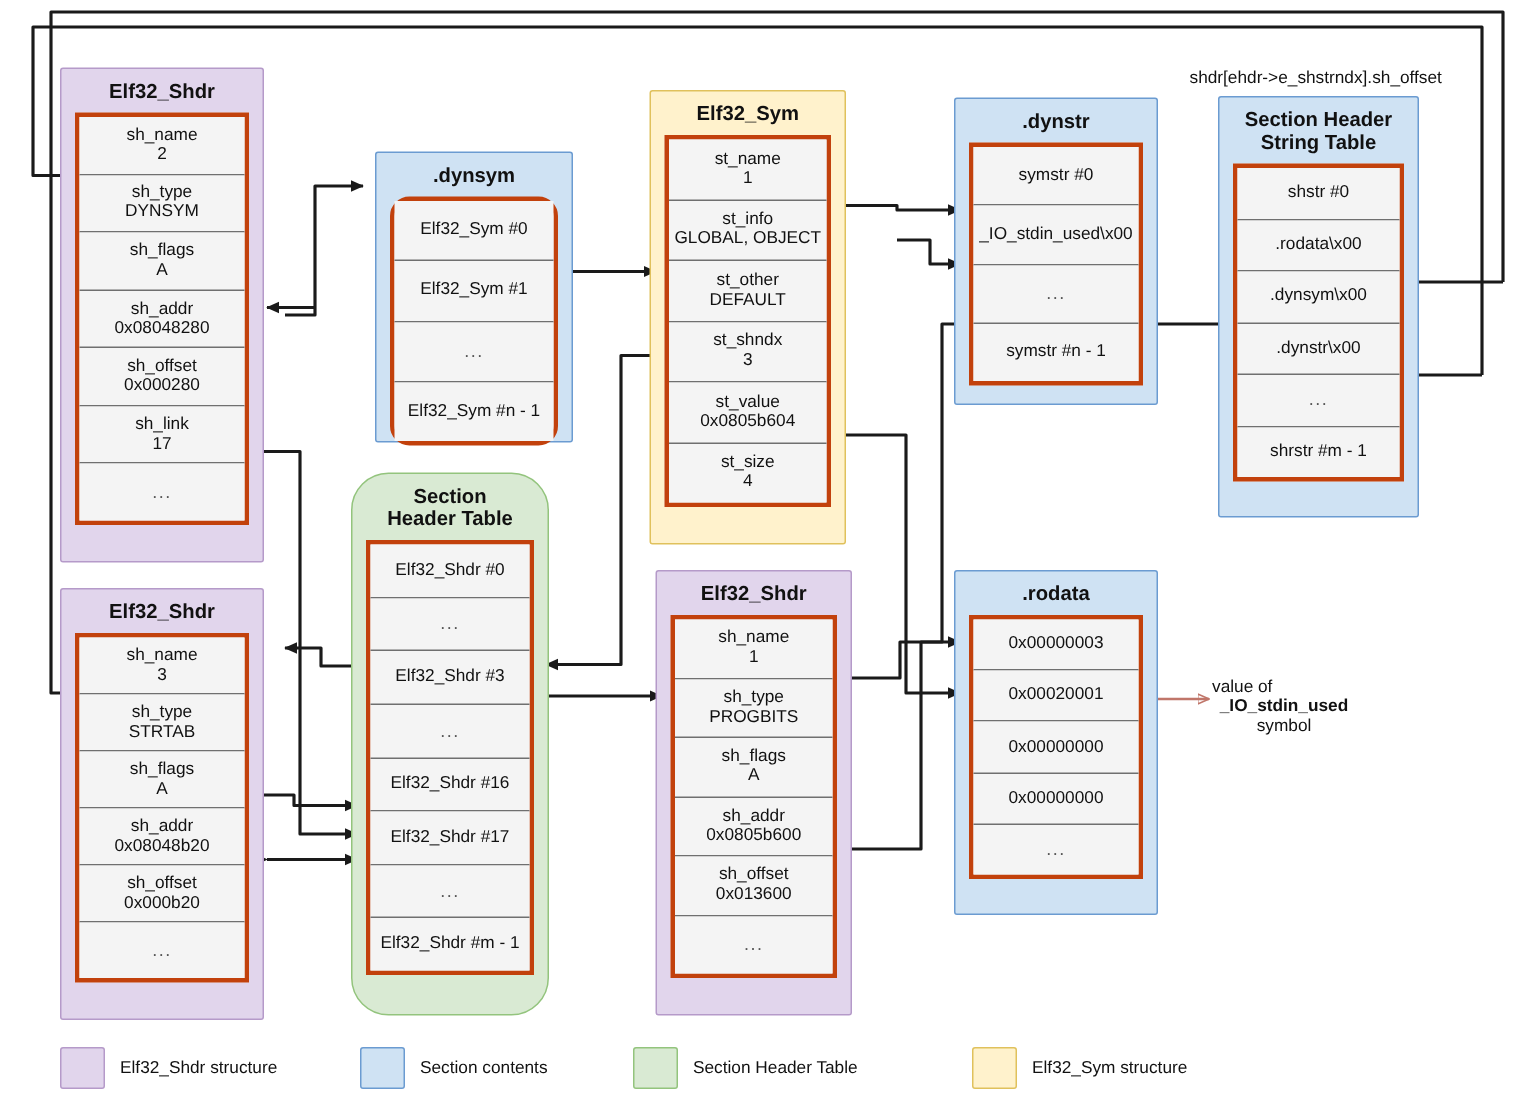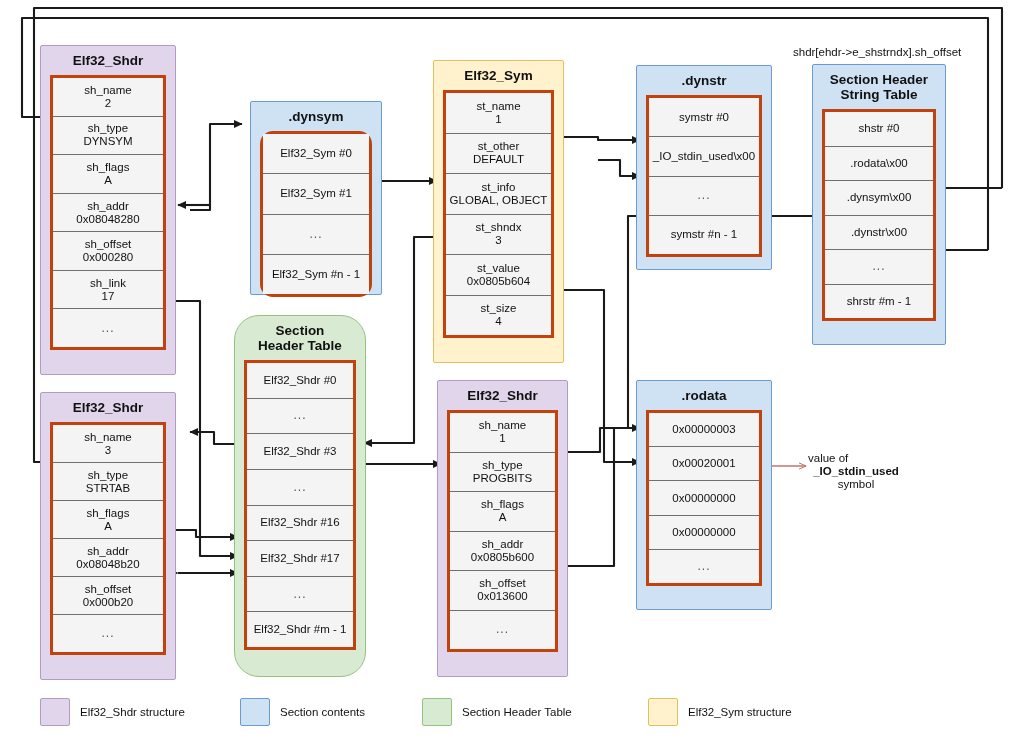--- a/index.html
+++ b/index.html
@@ -257,26 +257,26 @@
   </div>
 
   <div class="block sym" id="b-sym" style="left:433px;top:60px;width:131px;height:303px;">
     <div class="btitle">Elf32_Sym</div>
     <div class="rows" style="height:248px;">
       <div class="row" style="flex:1;">
         <span class="k">st_name</span>
         <span class="v">1</span>
       </div>
       <div class="row" style="flex:1;">
+        <span class="k">st_info</span>
+        <span class="v">GLOBAL, OBJECT</span>
+      </div>
+      <div class="row" style="flex:1;">
         <span class="k">st_other</span>
         <span class="v">DEFAULT</span>
-      </div>
-      <div class="row" style="flex:1;">
-        <span class="k">st_info</span>
-        <span class="v">GLOBAL, OBJECT</span>
       </div>
       <div class="row" style="flex:1;">
         <span class="k">st_shndx</span>
         <span class="v">3</span>
       </div>
       <div class="row" style="flex:1;">
         <span class="k">st_value</span>
         <span class="v">0x0805b604</span>
       </div>
       <div class="row" style="flex:1;">

